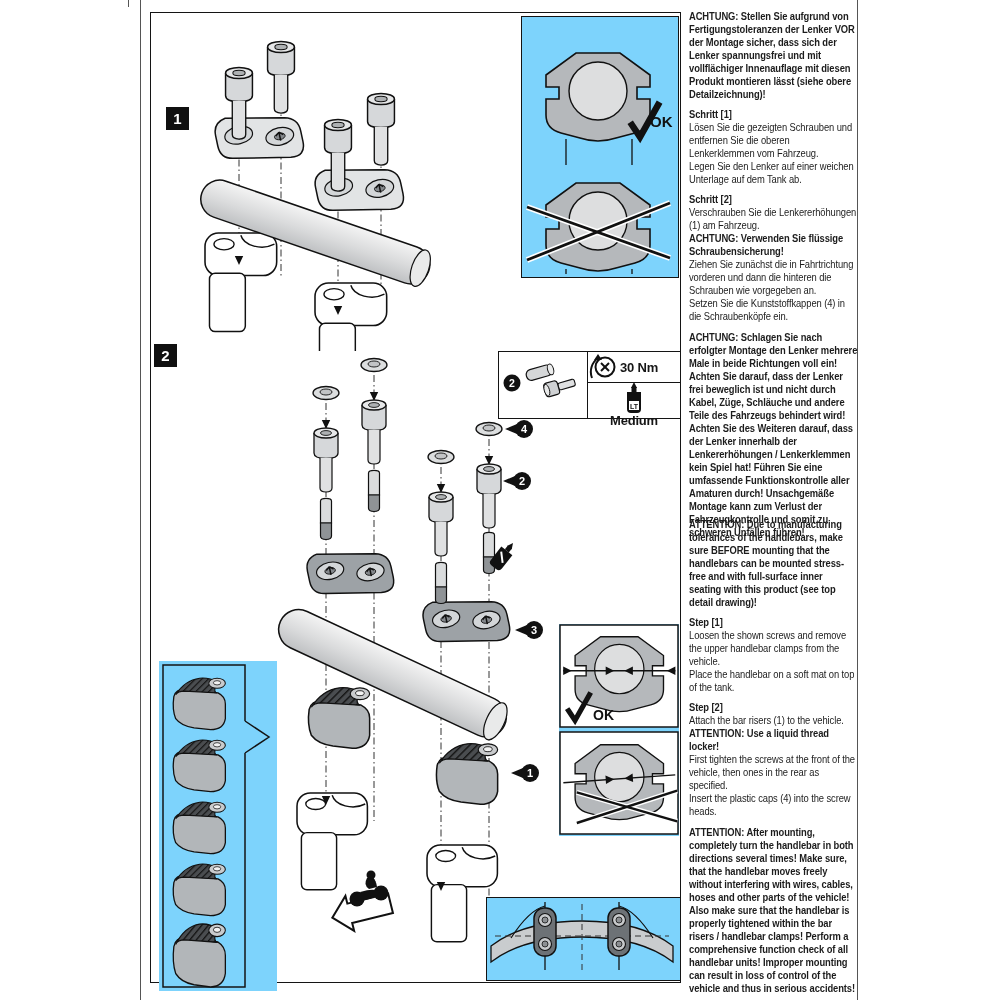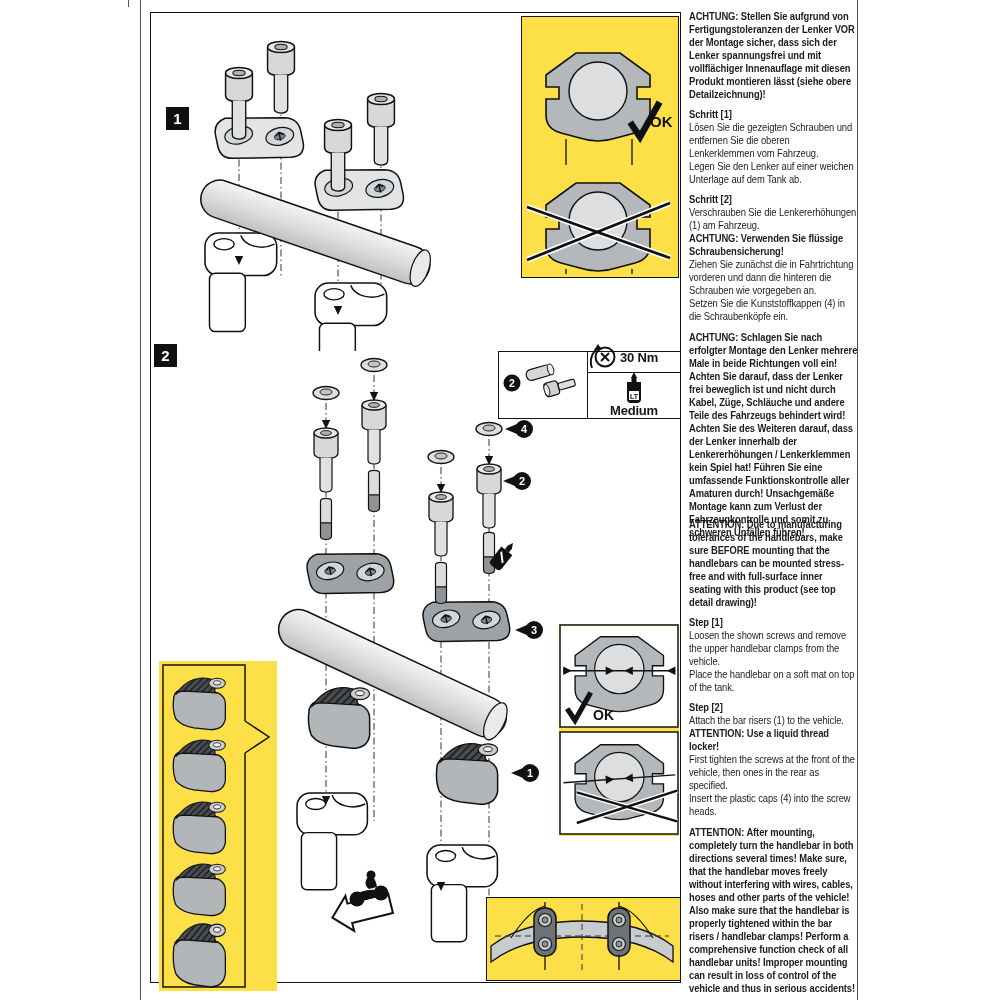--- a/index.html
+++ b/index.html
@@ -3,27 +3,27 @@
 <meta charset="utf-8">
 <style>
   html,body{margin:0;padding:0;background:#fff;}
   #stage{position:relative;width:1000px;height:1000px;background:#fff;overflow:hidden;
          font-family:"Liberation Sans","DejaVu Sans",sans-serif;color:#161616;}
   .vrule{position:absolute;top:0;width:1px;height:1000px;background:#555;}
   #main-panel{position:absolute;left:150px;top:12px;width:529px;height:969px;
               border:1.6px solid #141414;background:#fff;}
   .step-badge{position:absolute;width:23px;height:23px;background:#101010;color:#fff;
               font-weight:bold;font-size:15px;display:flex;align-items:center;justify-content:center;}
-  .inset{position:absolute;background:#fde047;text-decoration:underline;}
+  .inset{position:absolute;background:#7dd3fc;text-decoration:underline;}
   svg text{font-family:"Liberation Sans","DejaVu Sans",sans-serif;}
   
   #torque-box{position:absolute;left:347px;top:338px;width:181px;height:66px;
               border:1.5px solid #141414;display:flex;}
   #torque-left{width:88px;border-right:1.5px solid #141414;position:relative;}
-  #torque-right{flex:1;display:flex;flex-direction:column;justify-content:flex-end;}
+  #torque-right{flex:1;display:flex;flex-direction:column;}
   .tq-row{flex:1;display:flex;align-items:center;}
   .tq-row+.tq-row{border-top:1.5px solid #141414;flex-direction:column;}
   .tq-icon{width:32px;display:flex;justify-content:center;}
   .tq-label{font-weight:bold;font-size:13px;letter-spacing:-.2px;}
   
   #text-col{position:absolute;left:689px;top:10px;width:181px;
             font-size:10.1px;line-height:13px;letter-spacing:-.1px;
             transform:scaleX(.93);transform-origin:0 0;color:#1c1c1c;}
   #text-en{position:absolute;left:0;top:508px;width:181px;}
   .att{font-weight:bold;}

